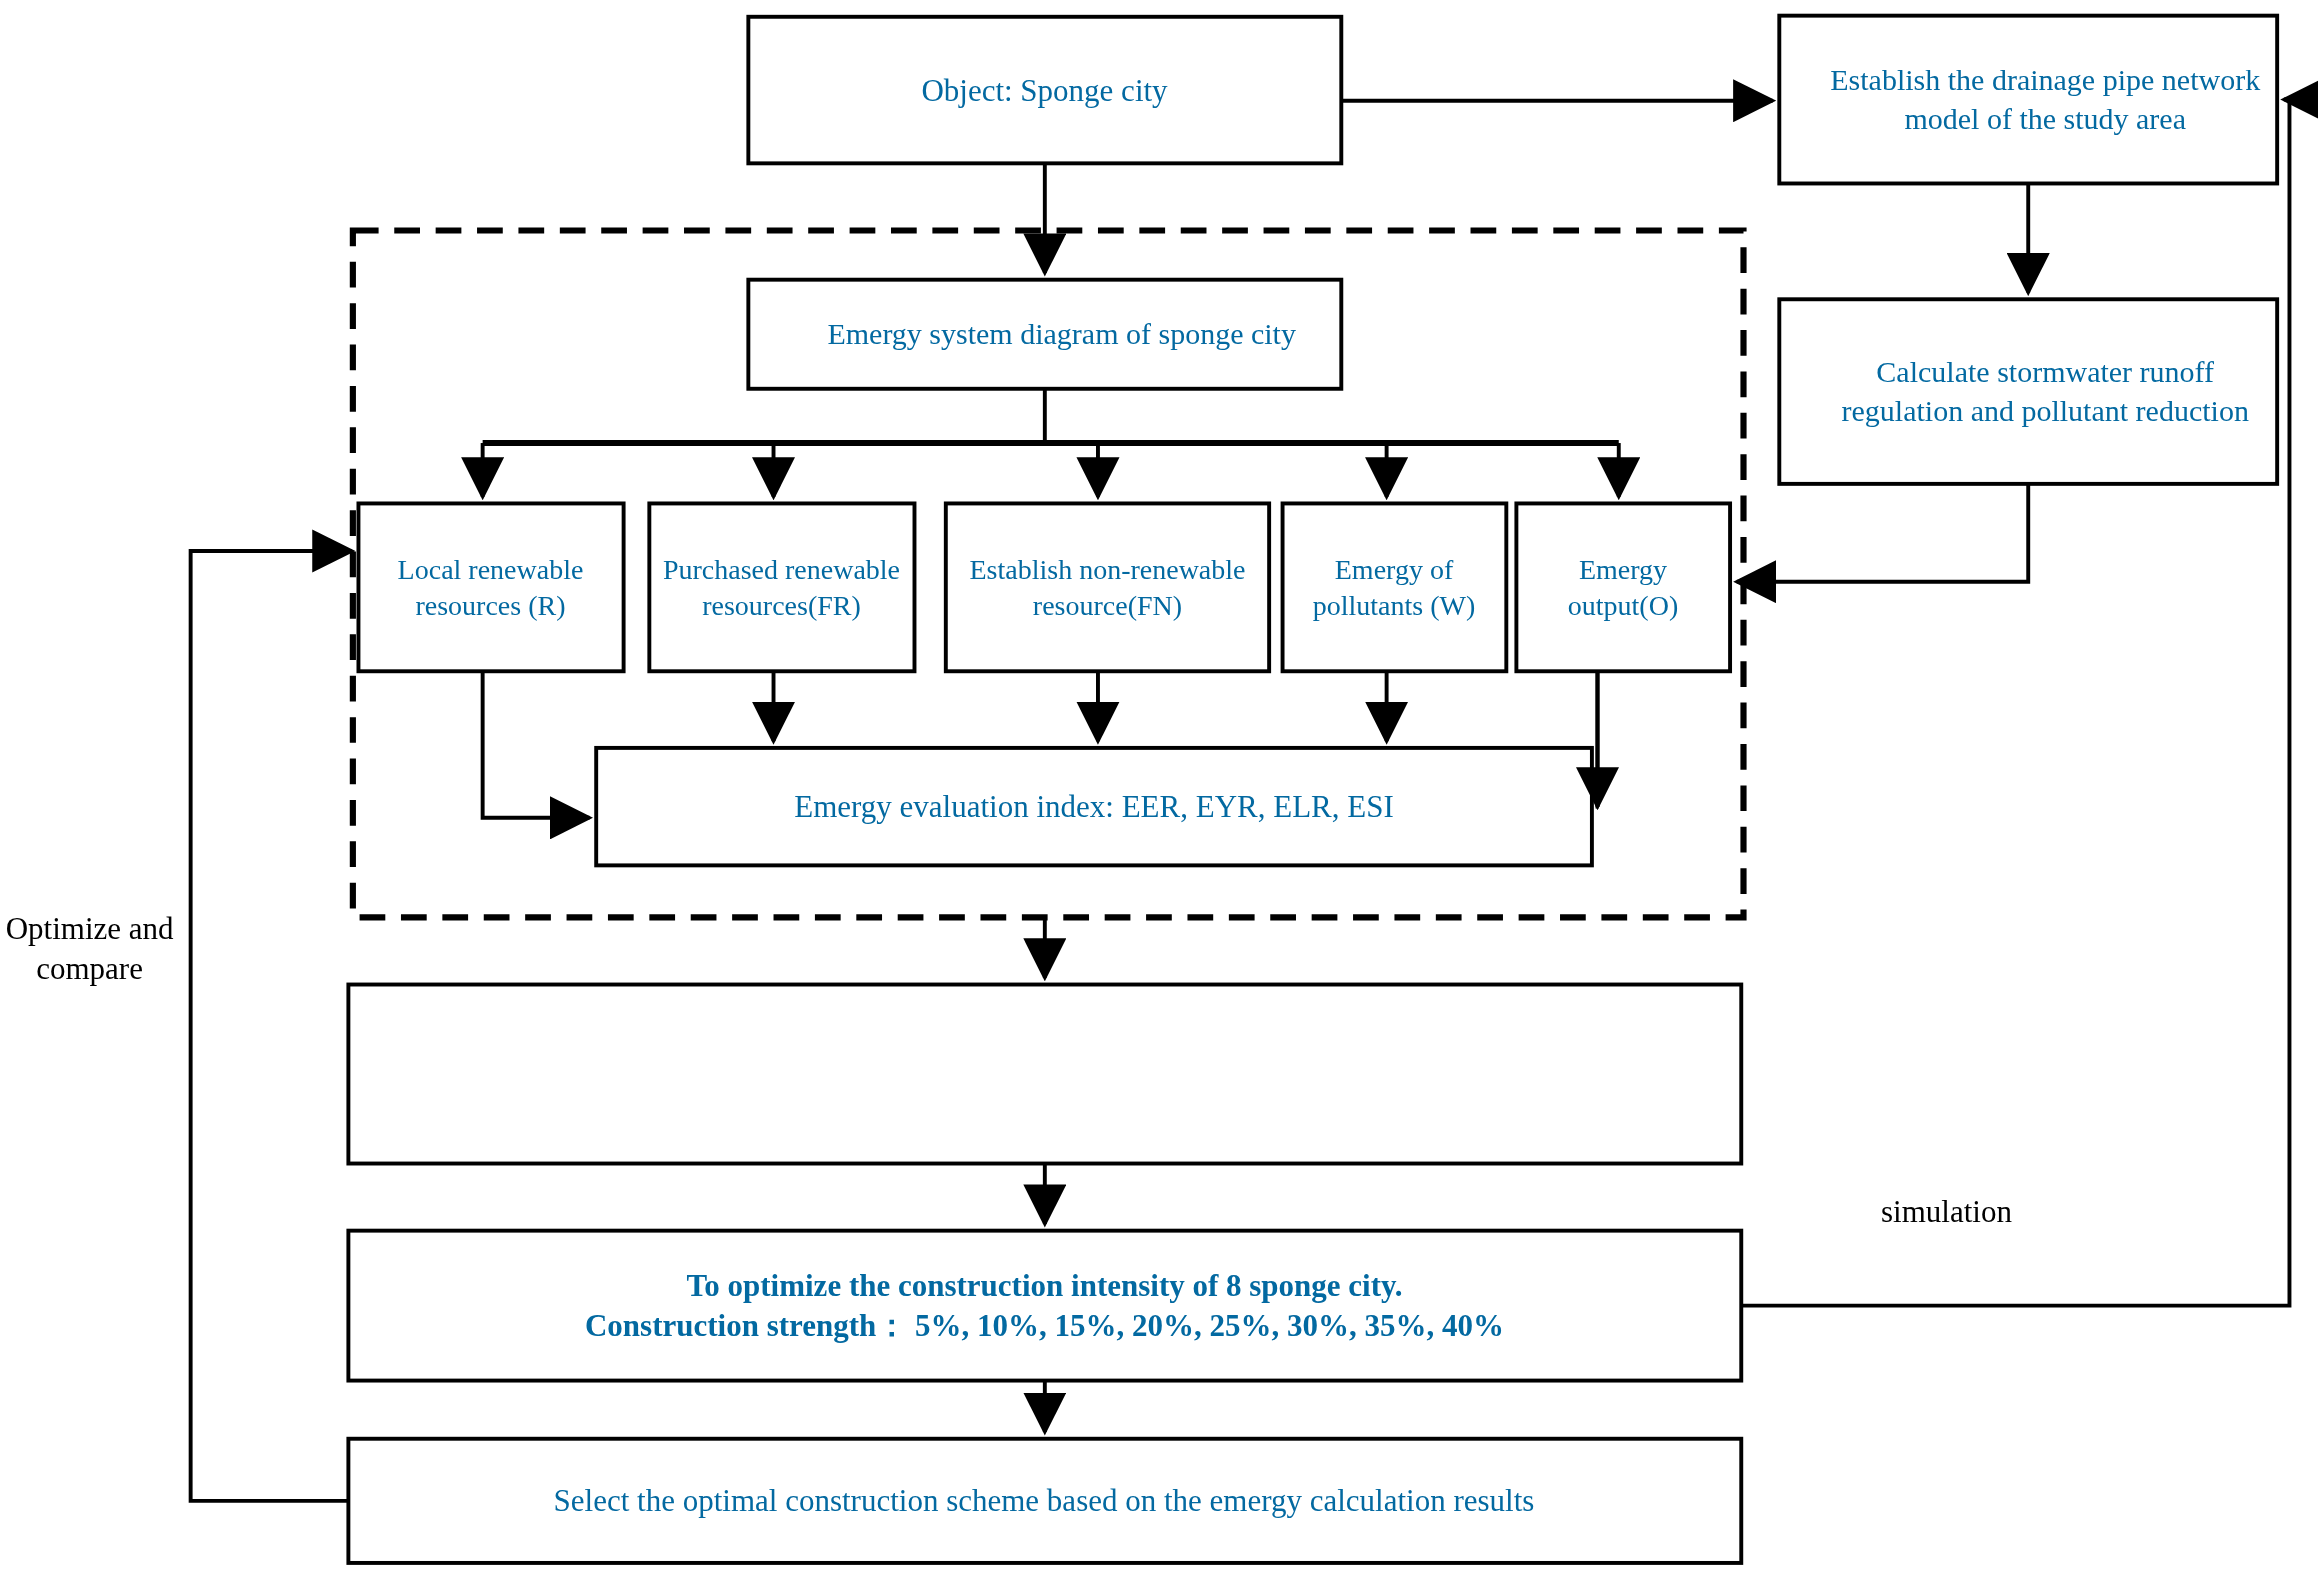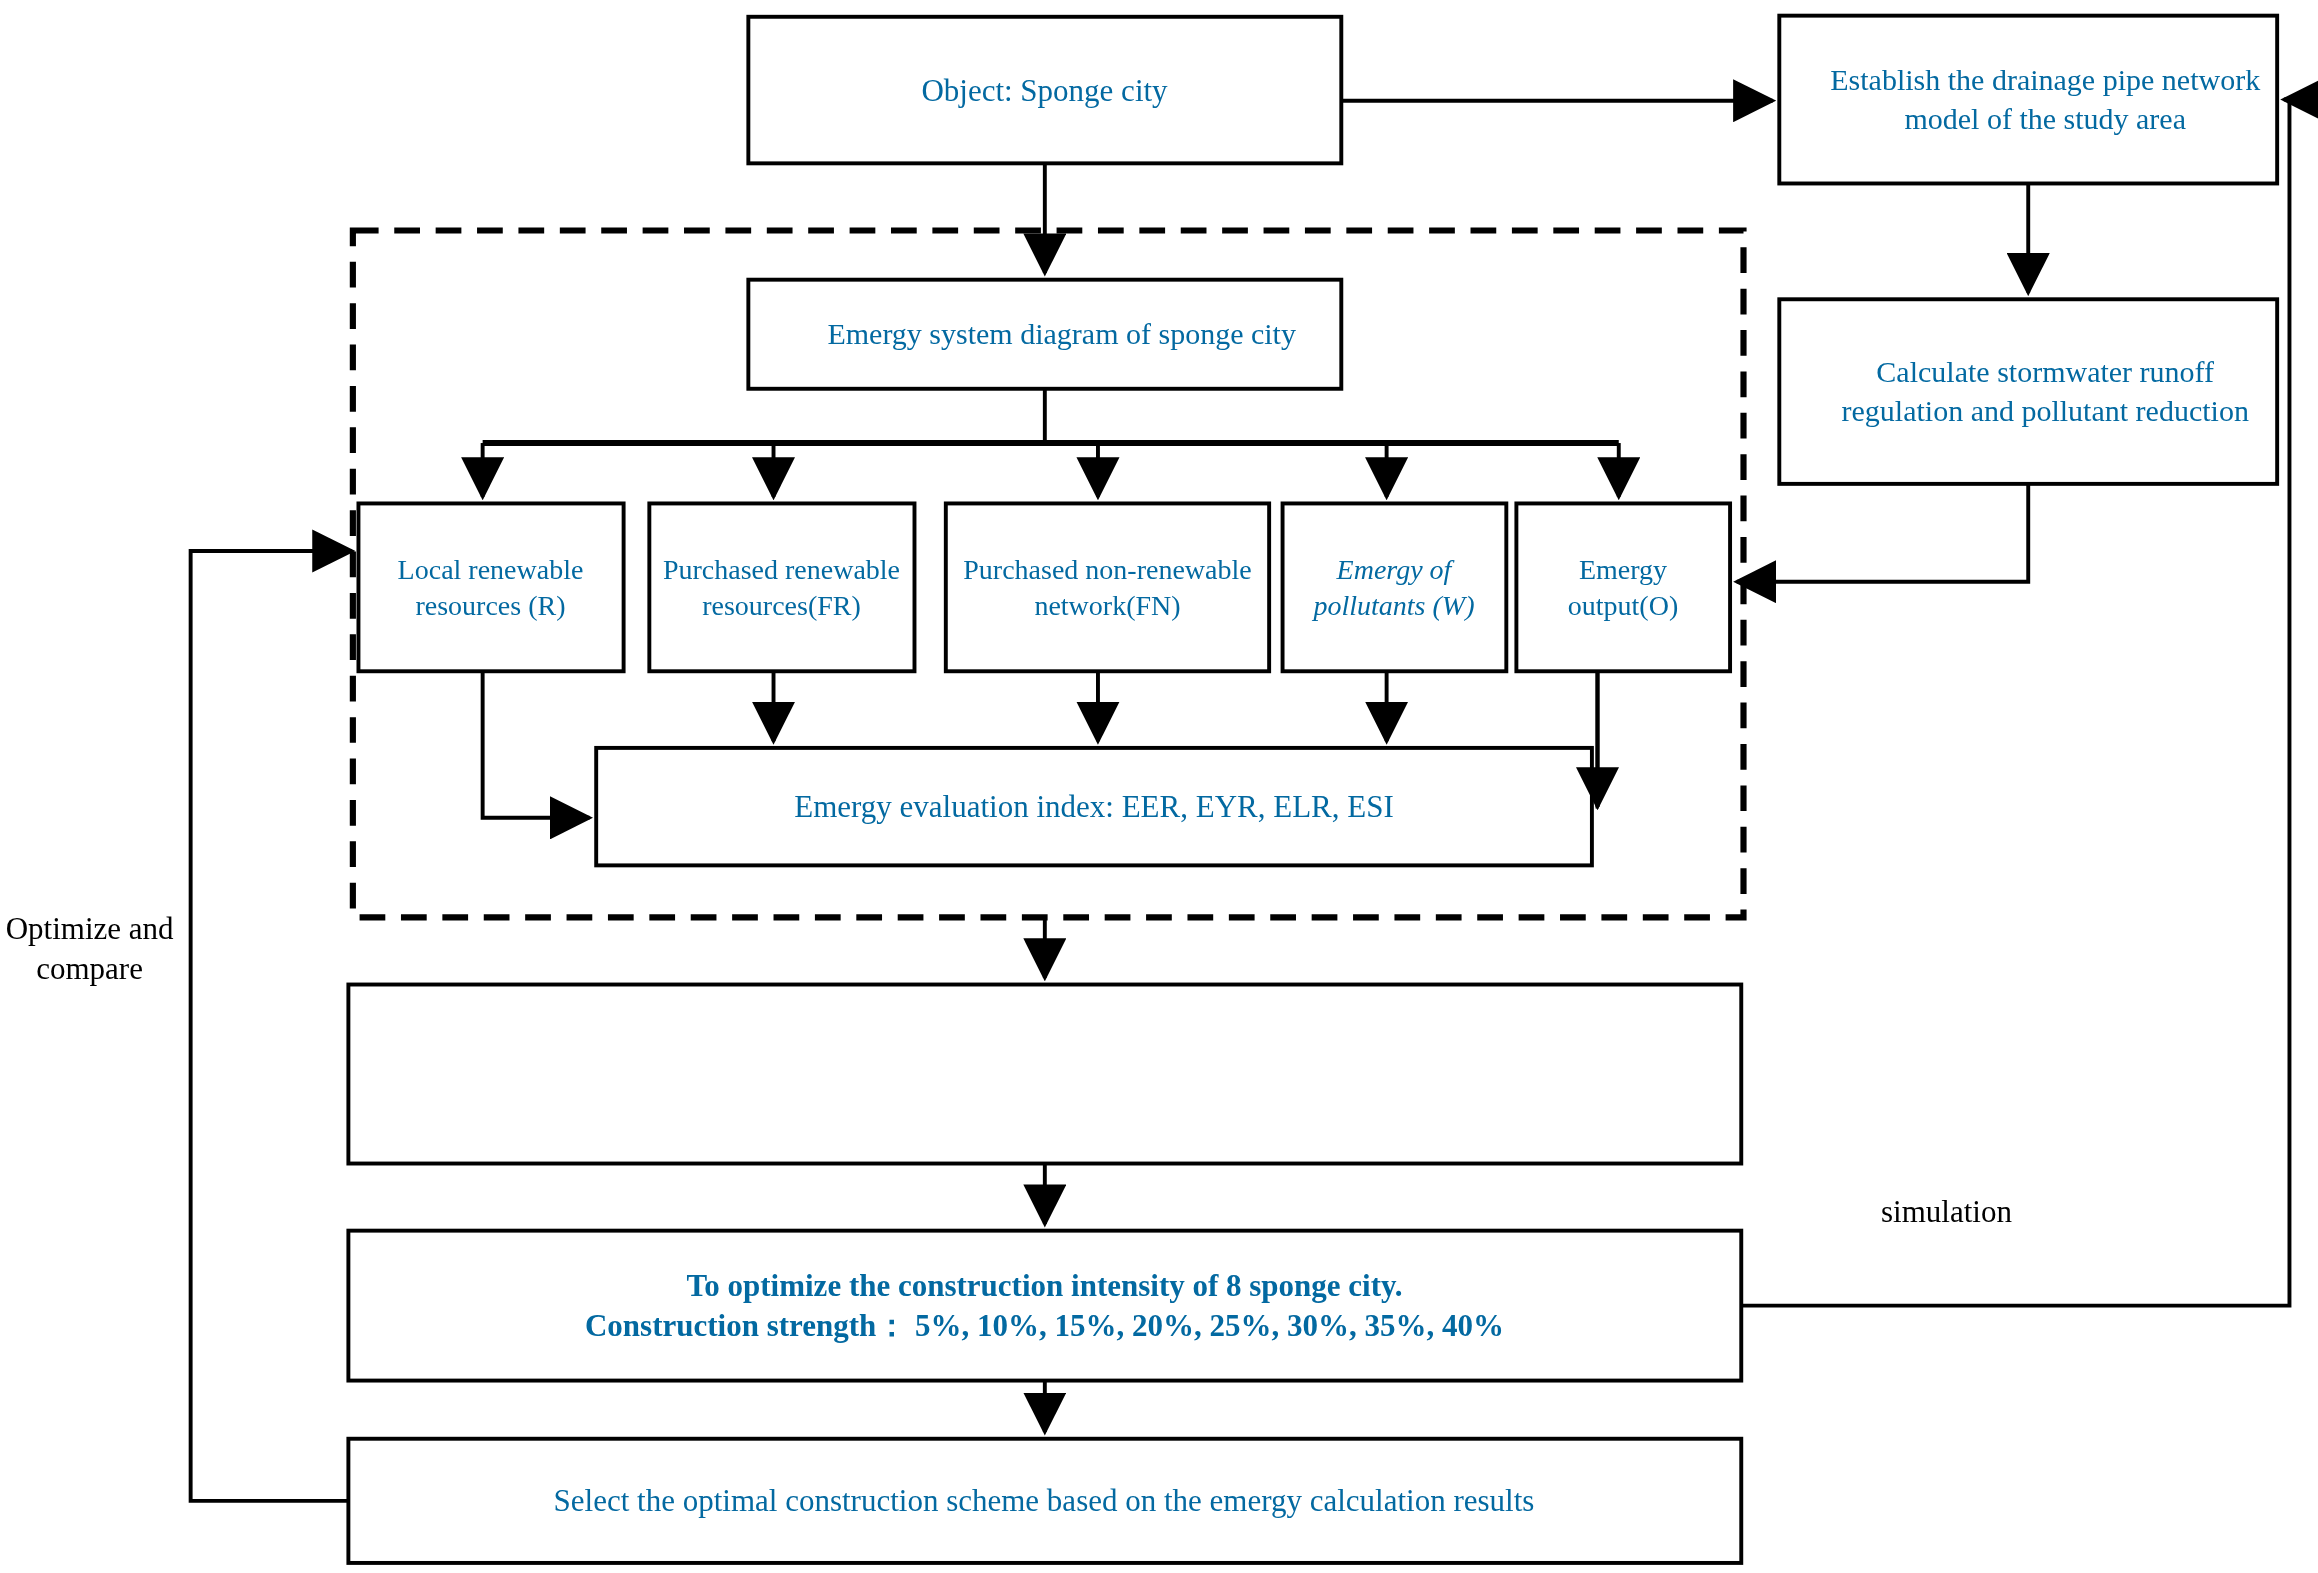--- a/index.html
+++ b/index.html
@@ -129,23 +129,23 @@
   <div class="node-text fs-med" style="left:1779px; top:15.7px; width:498px; height:168px;">Establish the drainage pipe network model of the study area</div>
 
   <div class="node-text fs-med" style="left:1779px; top:299px; width:498px; height:185px;">Calculate stormwater runoff regulation and pollutant reduction</div>
 
   <div class="node-text fs-med" style="left:748px; top:280px; width:593px; height:109px;">Emergy system diagram of sponge city</div>
 
   <div class="node-text fs-small" style="left:358px; top:504px; width:265px; height:168px;">Local renewable resources (R)</div>
 
   <div class="node-text fs-small" style="left:649px; top:504px; width:265px; height:168px;">Purchased renewable resources(FR)</div>
 
-  <div class="node-text fs-small" style="left:946px; top:504px; width:323px; height:168px;">Purchased non-renewable network(FN)</div>
+  <div class="node-text fs-small" style="left:946px; top:504px; width:323px; height:168px;">Establish non-renewable resource(FN)</div>
 
-  <div class="node-text fs-small" style="left:1282px; top:504px; width:224px; height:168px;font-style:italic;">Emergy of pollutants (W)</div>
+  <div class="node-text fs-small" style="left:1282px; top:504px; width:224px; height:168px;">Emergy of pollutants (W)</div>
 
   <div class="node-text fs-small" style="left:1516px; top:504px; width:214px; height:168px;">Emergy output(O)</div>
 
   <div class="node-text fs-big" style="left:596px; top:748px; width:996px; height:117px;">Emergy evaluation index: EER, EYR, ELR, ESI</div>
 
 
   <div class="node-text" style="left:348px; top:1231px; width:1393px; height:150px; flex-direction:column;font-weight:bold;">
     <span class="fs-big">To optimize the construction intensity of 8 sponge city.</span>
     <span class="fs-big">Construction strength：  5%, 10%, 15%, 20%, 25%, 30%, 35%, 40%</span>
   </div>

